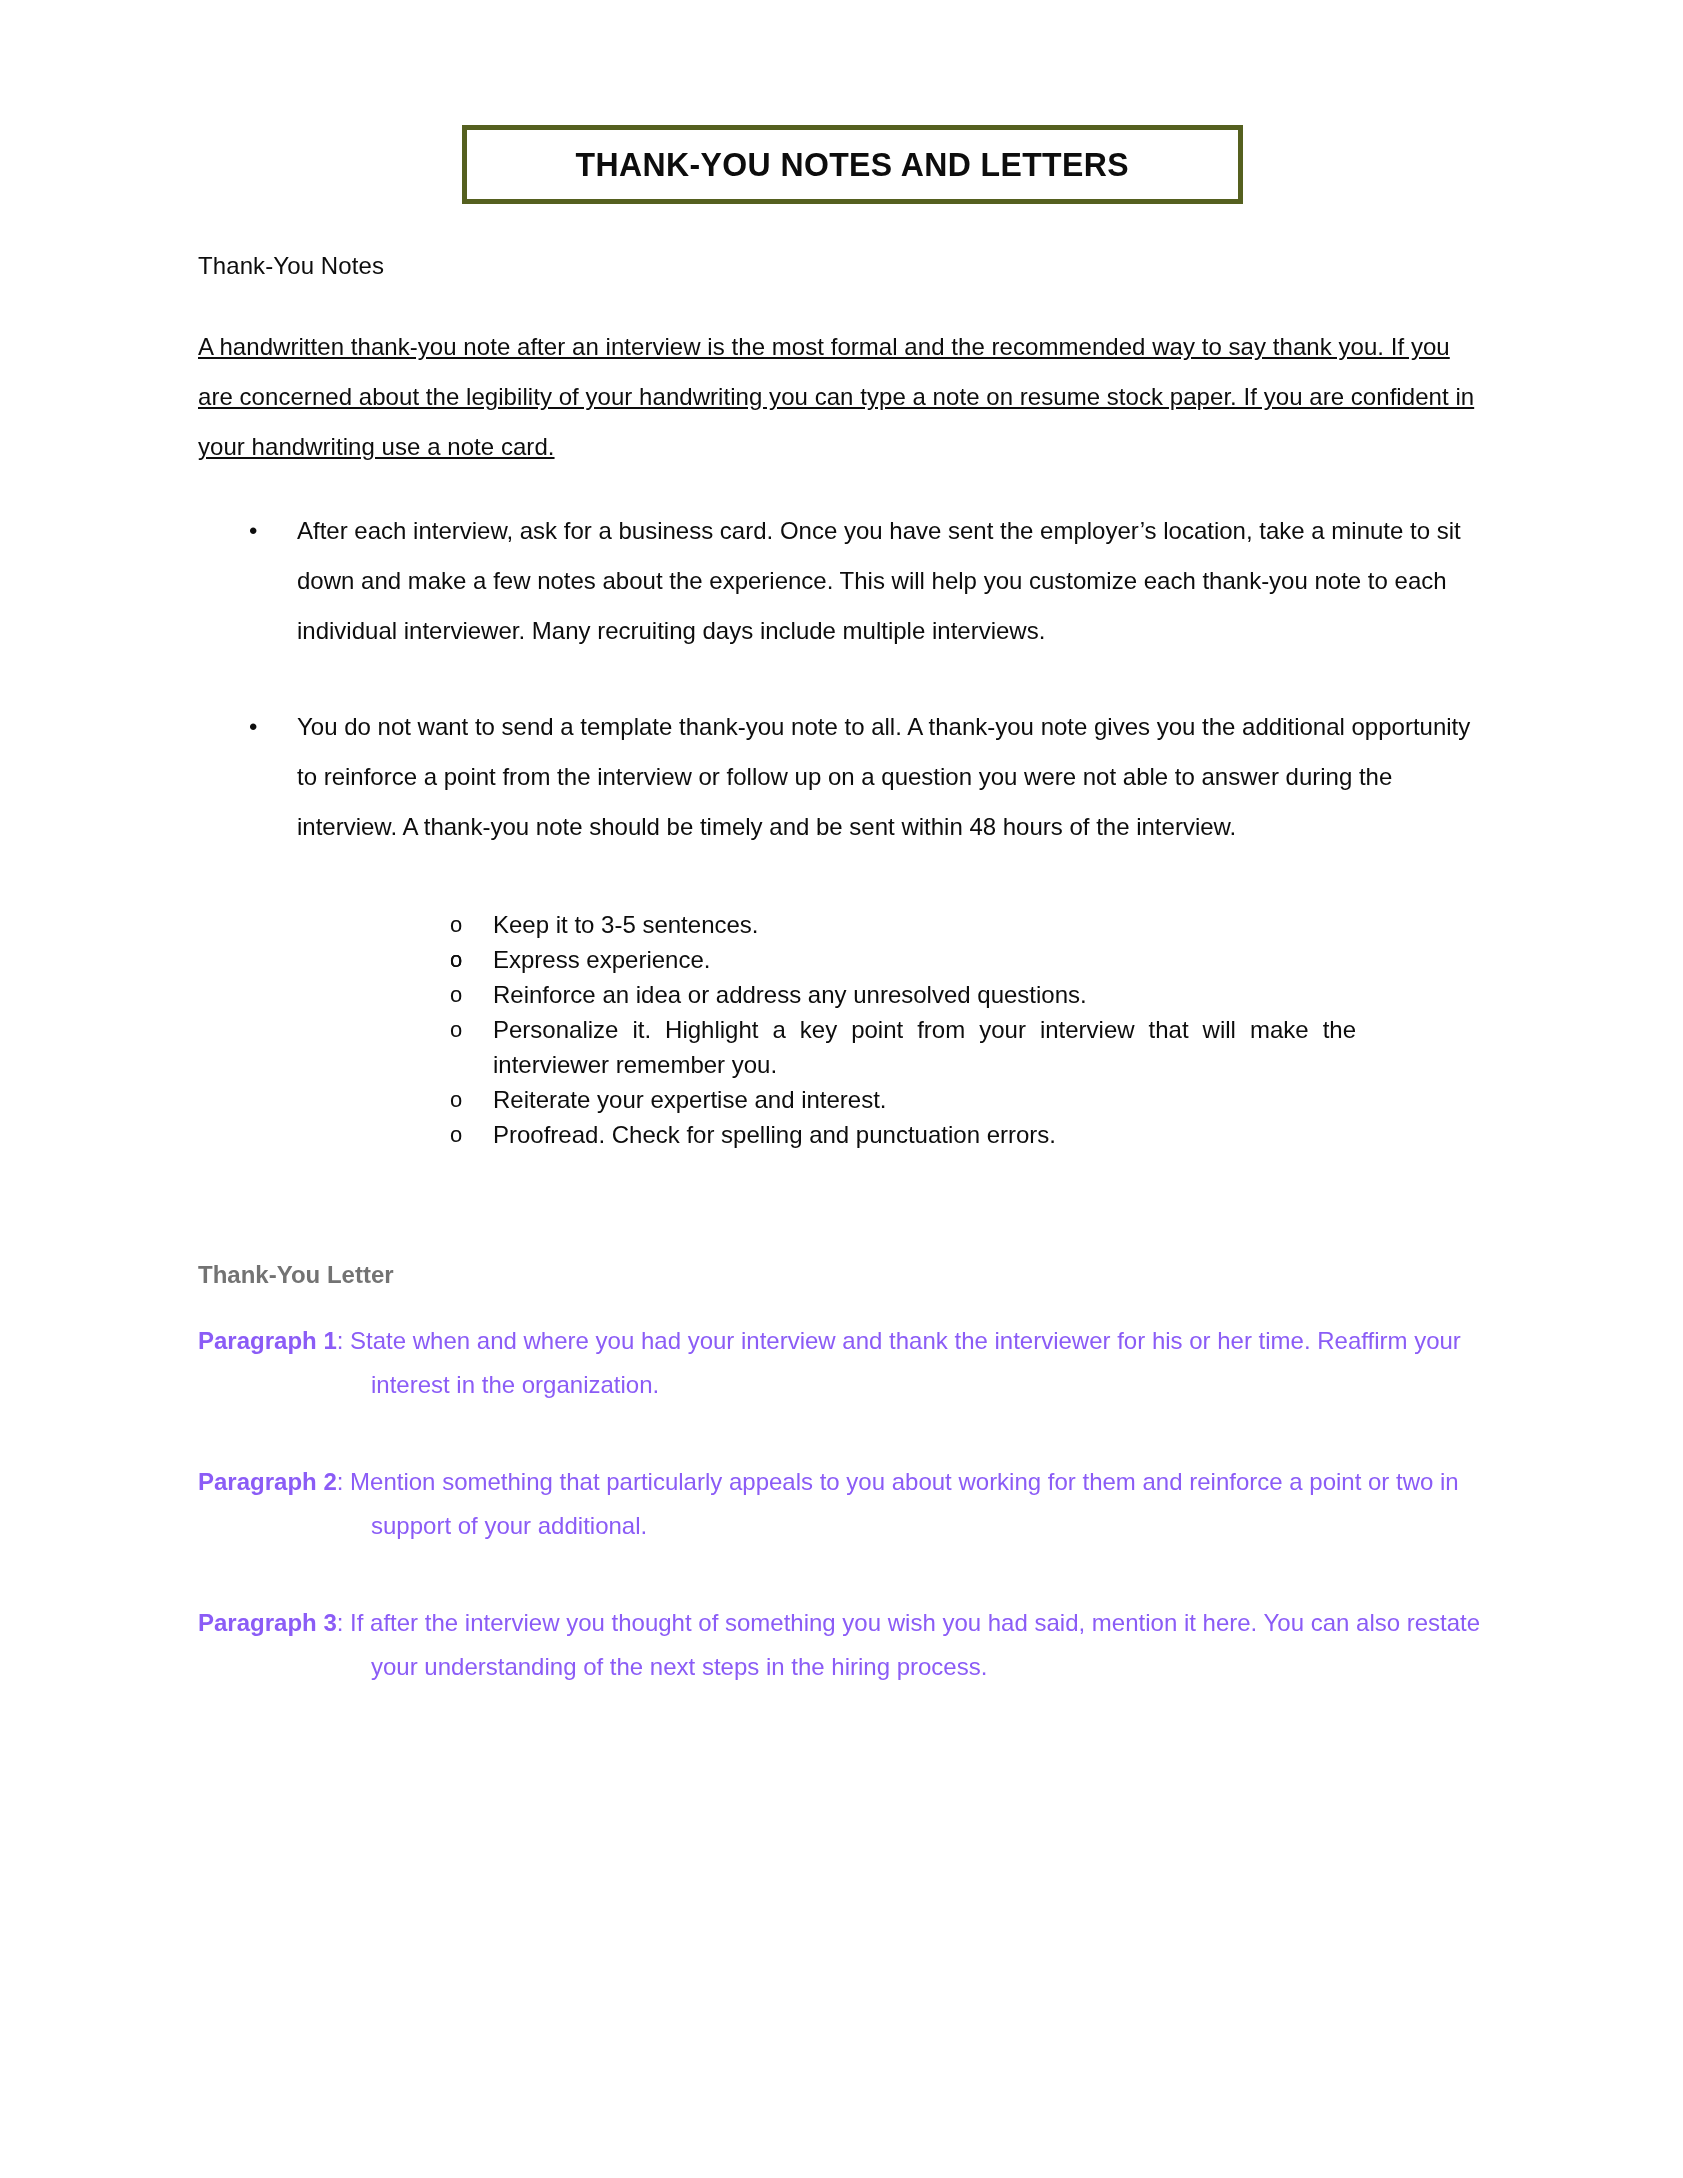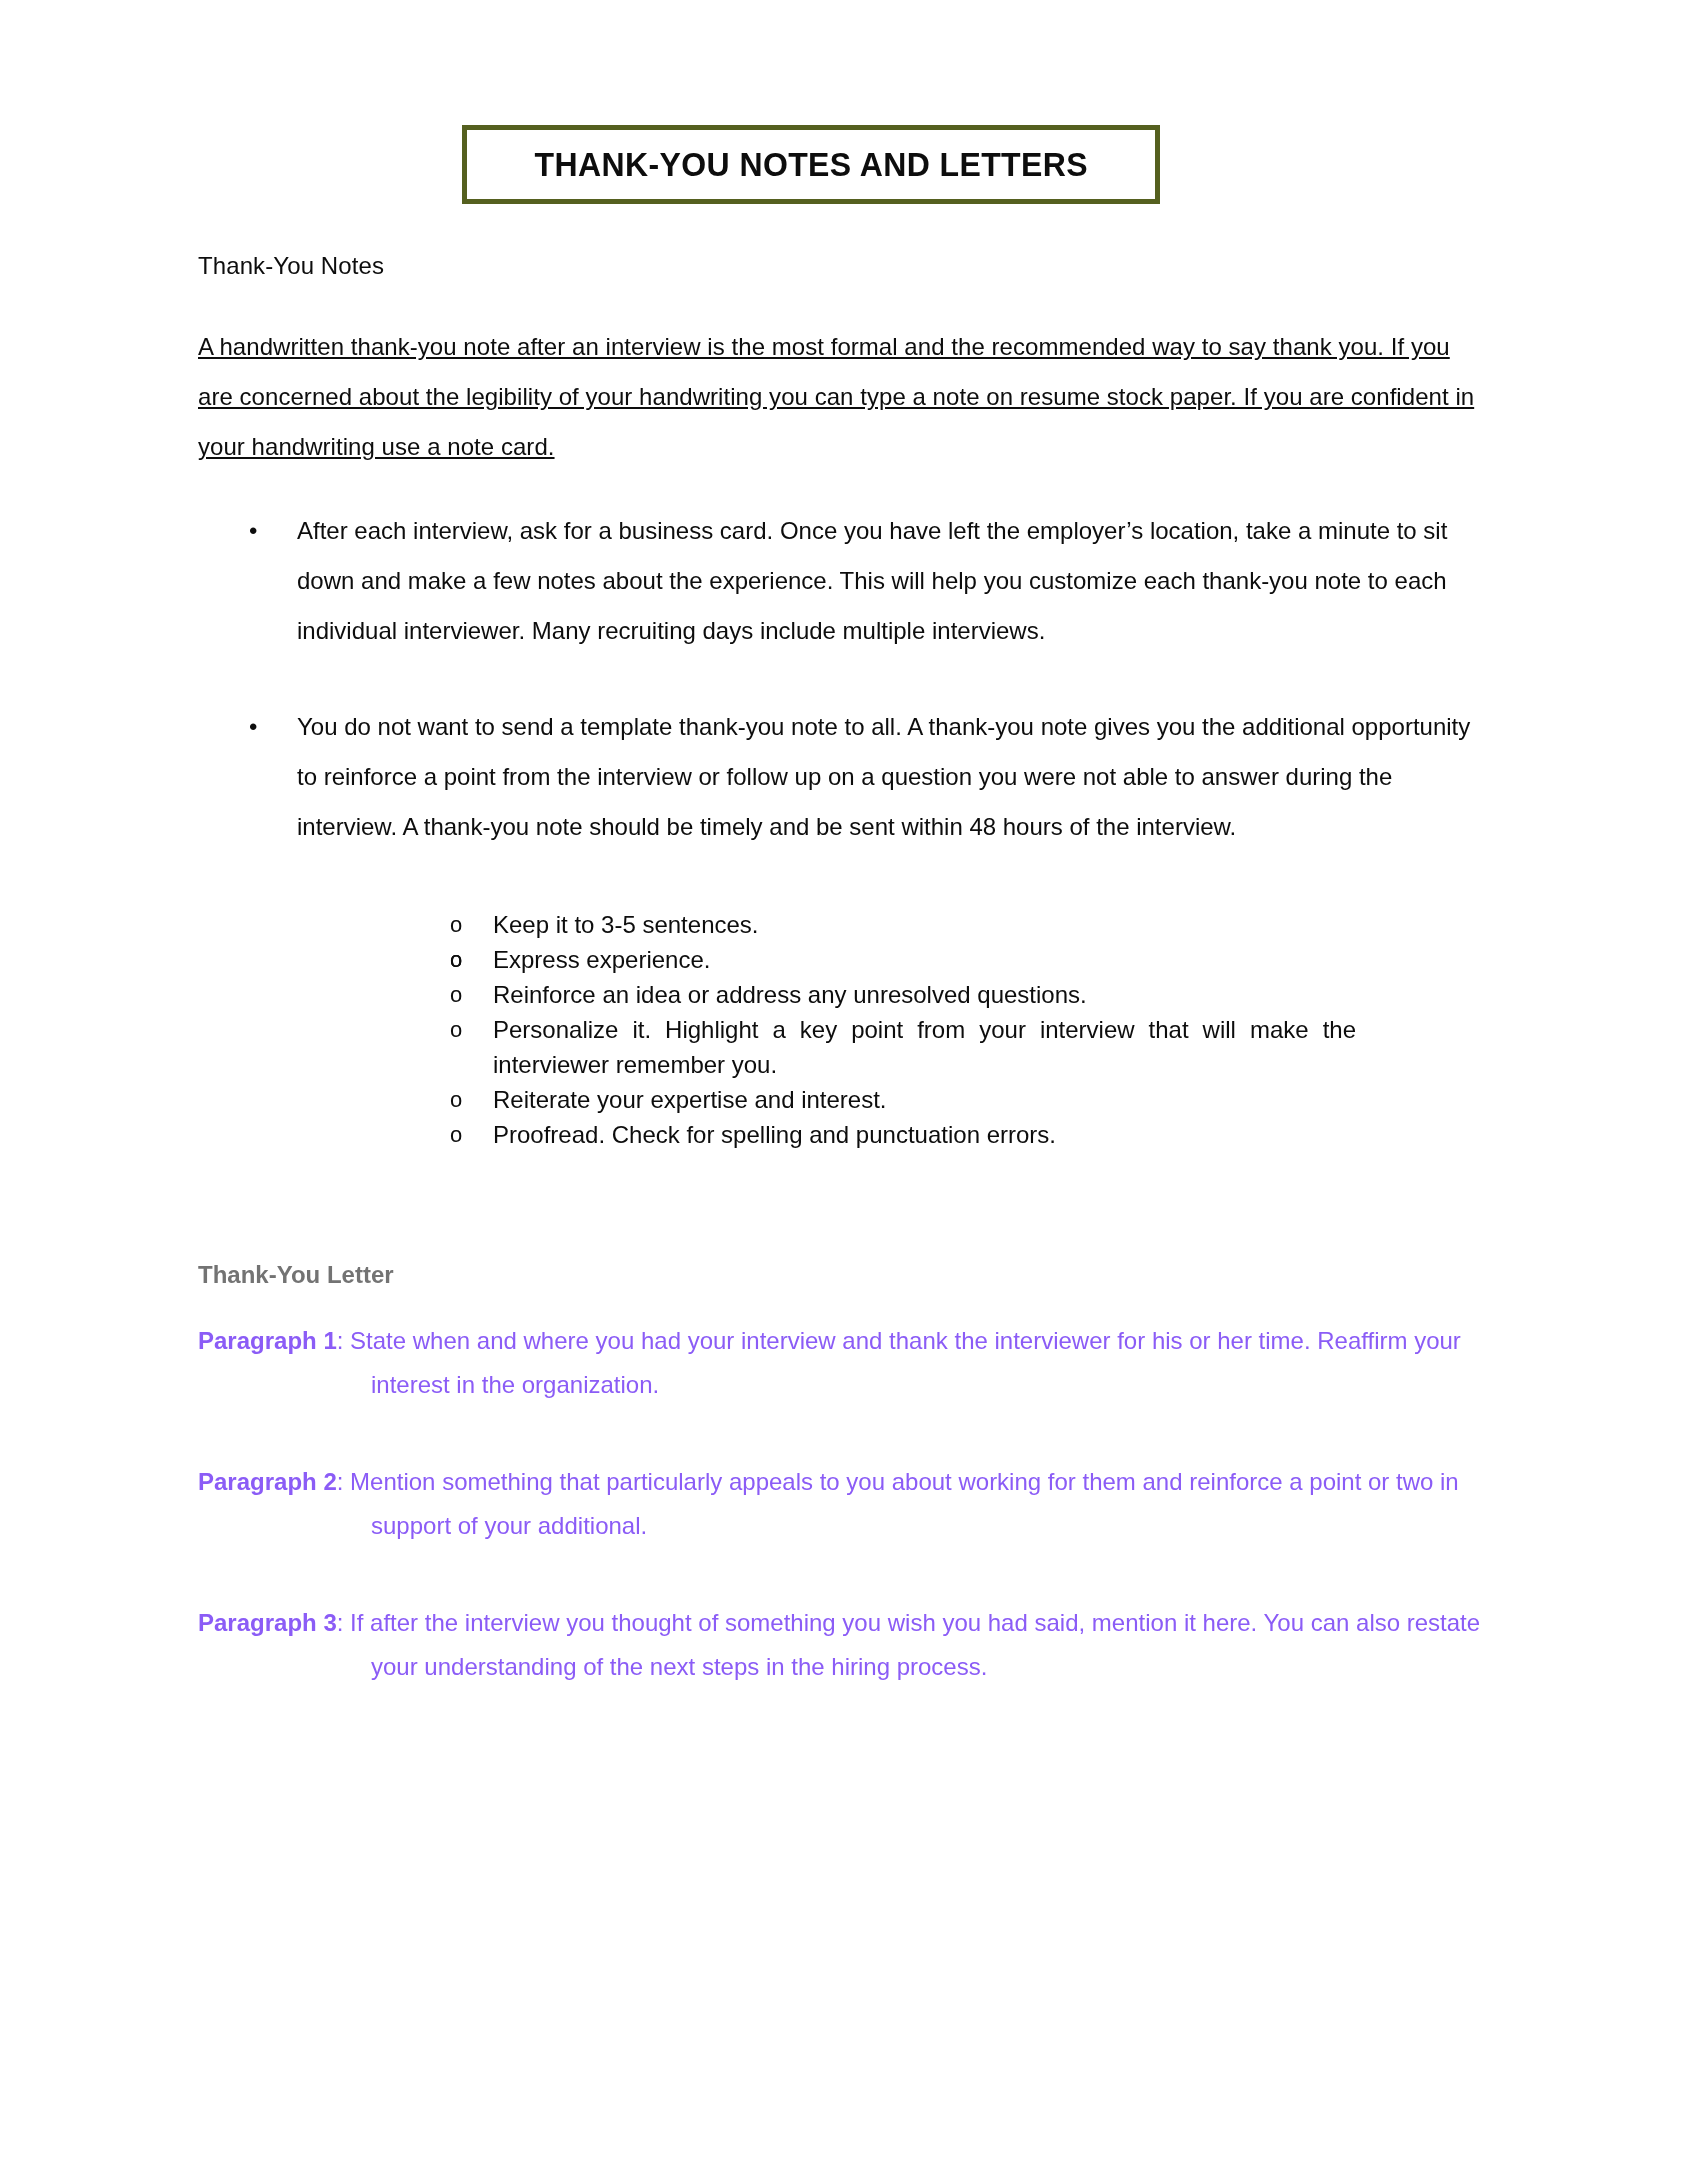--- a/index.html
+++ b/index.html
@@ -23,21 +23,21 @@
     height: 2178px;
     background: #ffffff;
     overflow: hidden;
   }
 
   
   .title-box {
     position: absolute;
     left: 462px;
     top: 125px;
-    width: 698px;
+    width: 781px;
     height: 79px;
     box-sizing: border-box;
     border: 5px solid #55601f;
     background: #ffffff;
     display: flex;
     align-items: center;
     justify-content: center;
   }
   .title-box-inner {
     position: absolute;
@@ -169,21 +169,21 @@
   <div class="content">
 
     <div>
       <div class="section-heading">Thank-You Notes</div>
 
       <p class="para">A handwritten thank-you note after an interview is the most formal and the recommended way to say thank you.   If you are concerned about the legibility of your handwriting you can type a note on resume stock paper. If you are confident in your handwriting use a note card.</p>
 
       <ul class="bullet-list">
         <li class="bullet-item">
           <span class="bullet-marker">•</span>
-          <span class="bullet-text">After each interview, ask for a business card. Once you have left the employer’s location, take a minute to sit down and make a few notes about the experience. This will help you customize each thank-you note to each individual interviewer. Many recruiting days include multiple interviews.</span>
+          <span class="bullet-text">After each interview, ask for a business card. Once you have sent the employer’s location, take a minute to sit down and make a few notes about the experience. This will help you customize each thank-you note to each individual interviewer. Many recruiting days include multiple interviews.</span>
         </li>
         <li class="bullet-item">
           <span class="bullet-marker">•</span>
           <span class="bullet-text">You do not want to send a template thank-you note to all. A thank-you note gives you the additional opportunity to reinforce a point from the interview or follow up on a question you were not able to answer during the interview. A thank-you note should be timely and be sent within 48 hours of the interview.</span>
         </li>
       </ul>
 
       <ul class="sub-list">
         <li class="sub-item">
           <span class="sub-marker">o</span>

